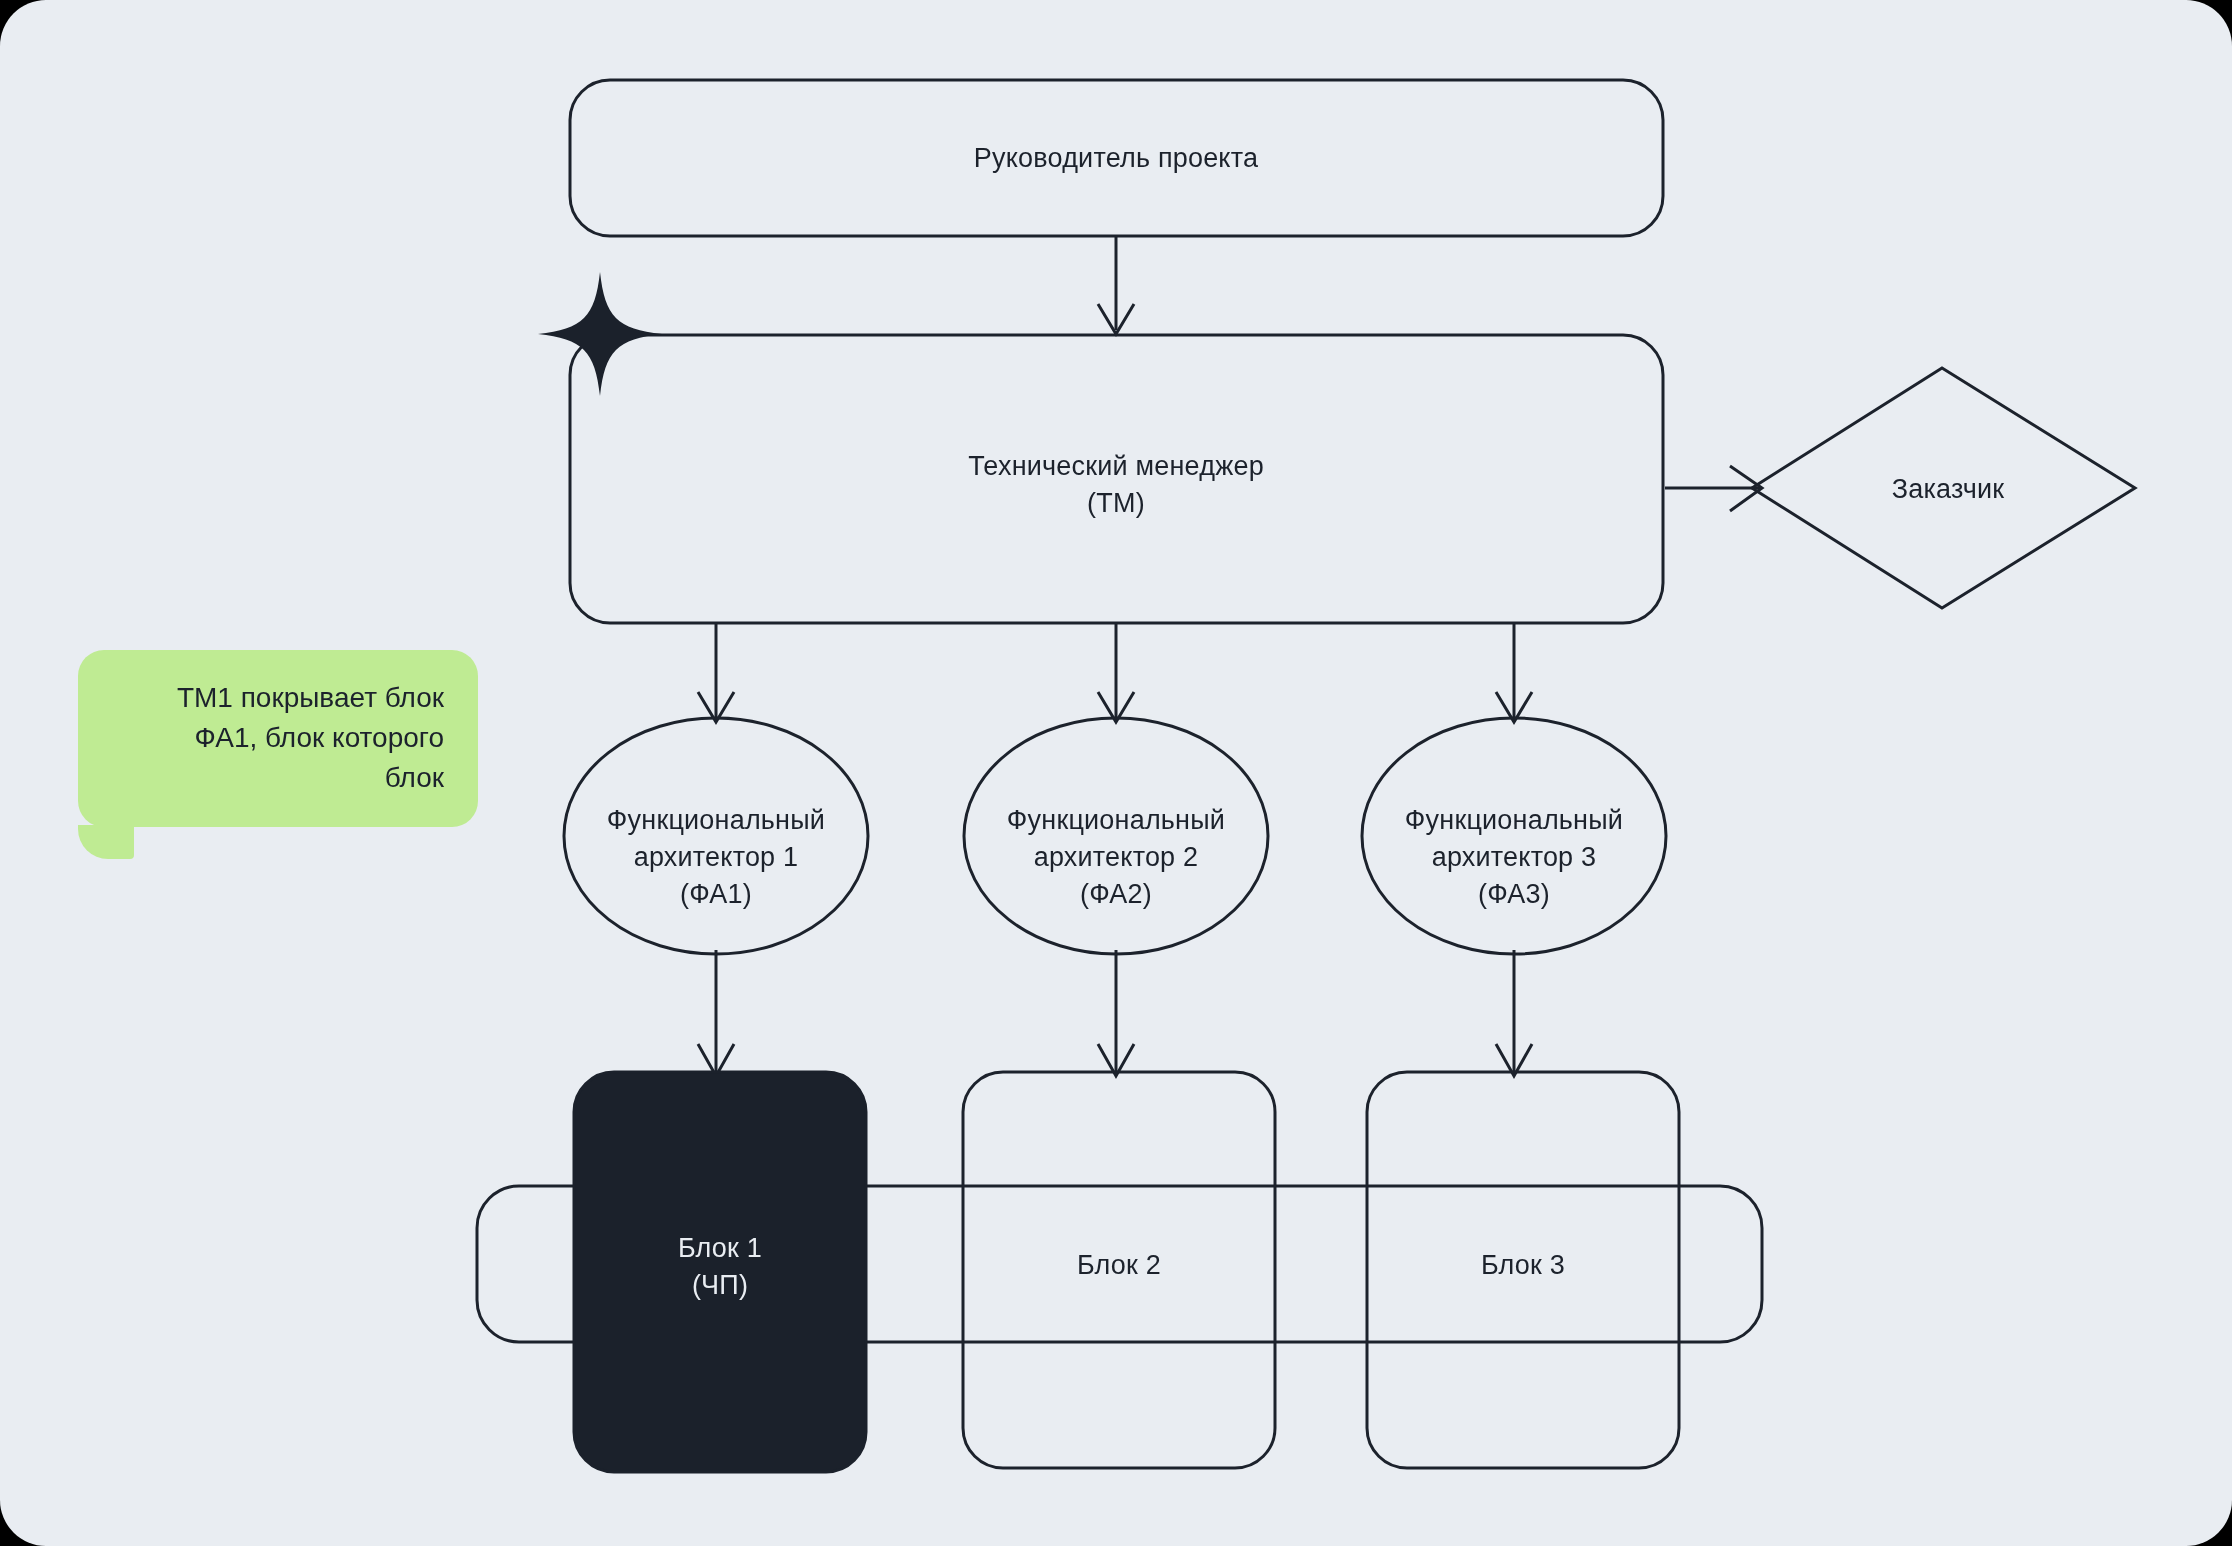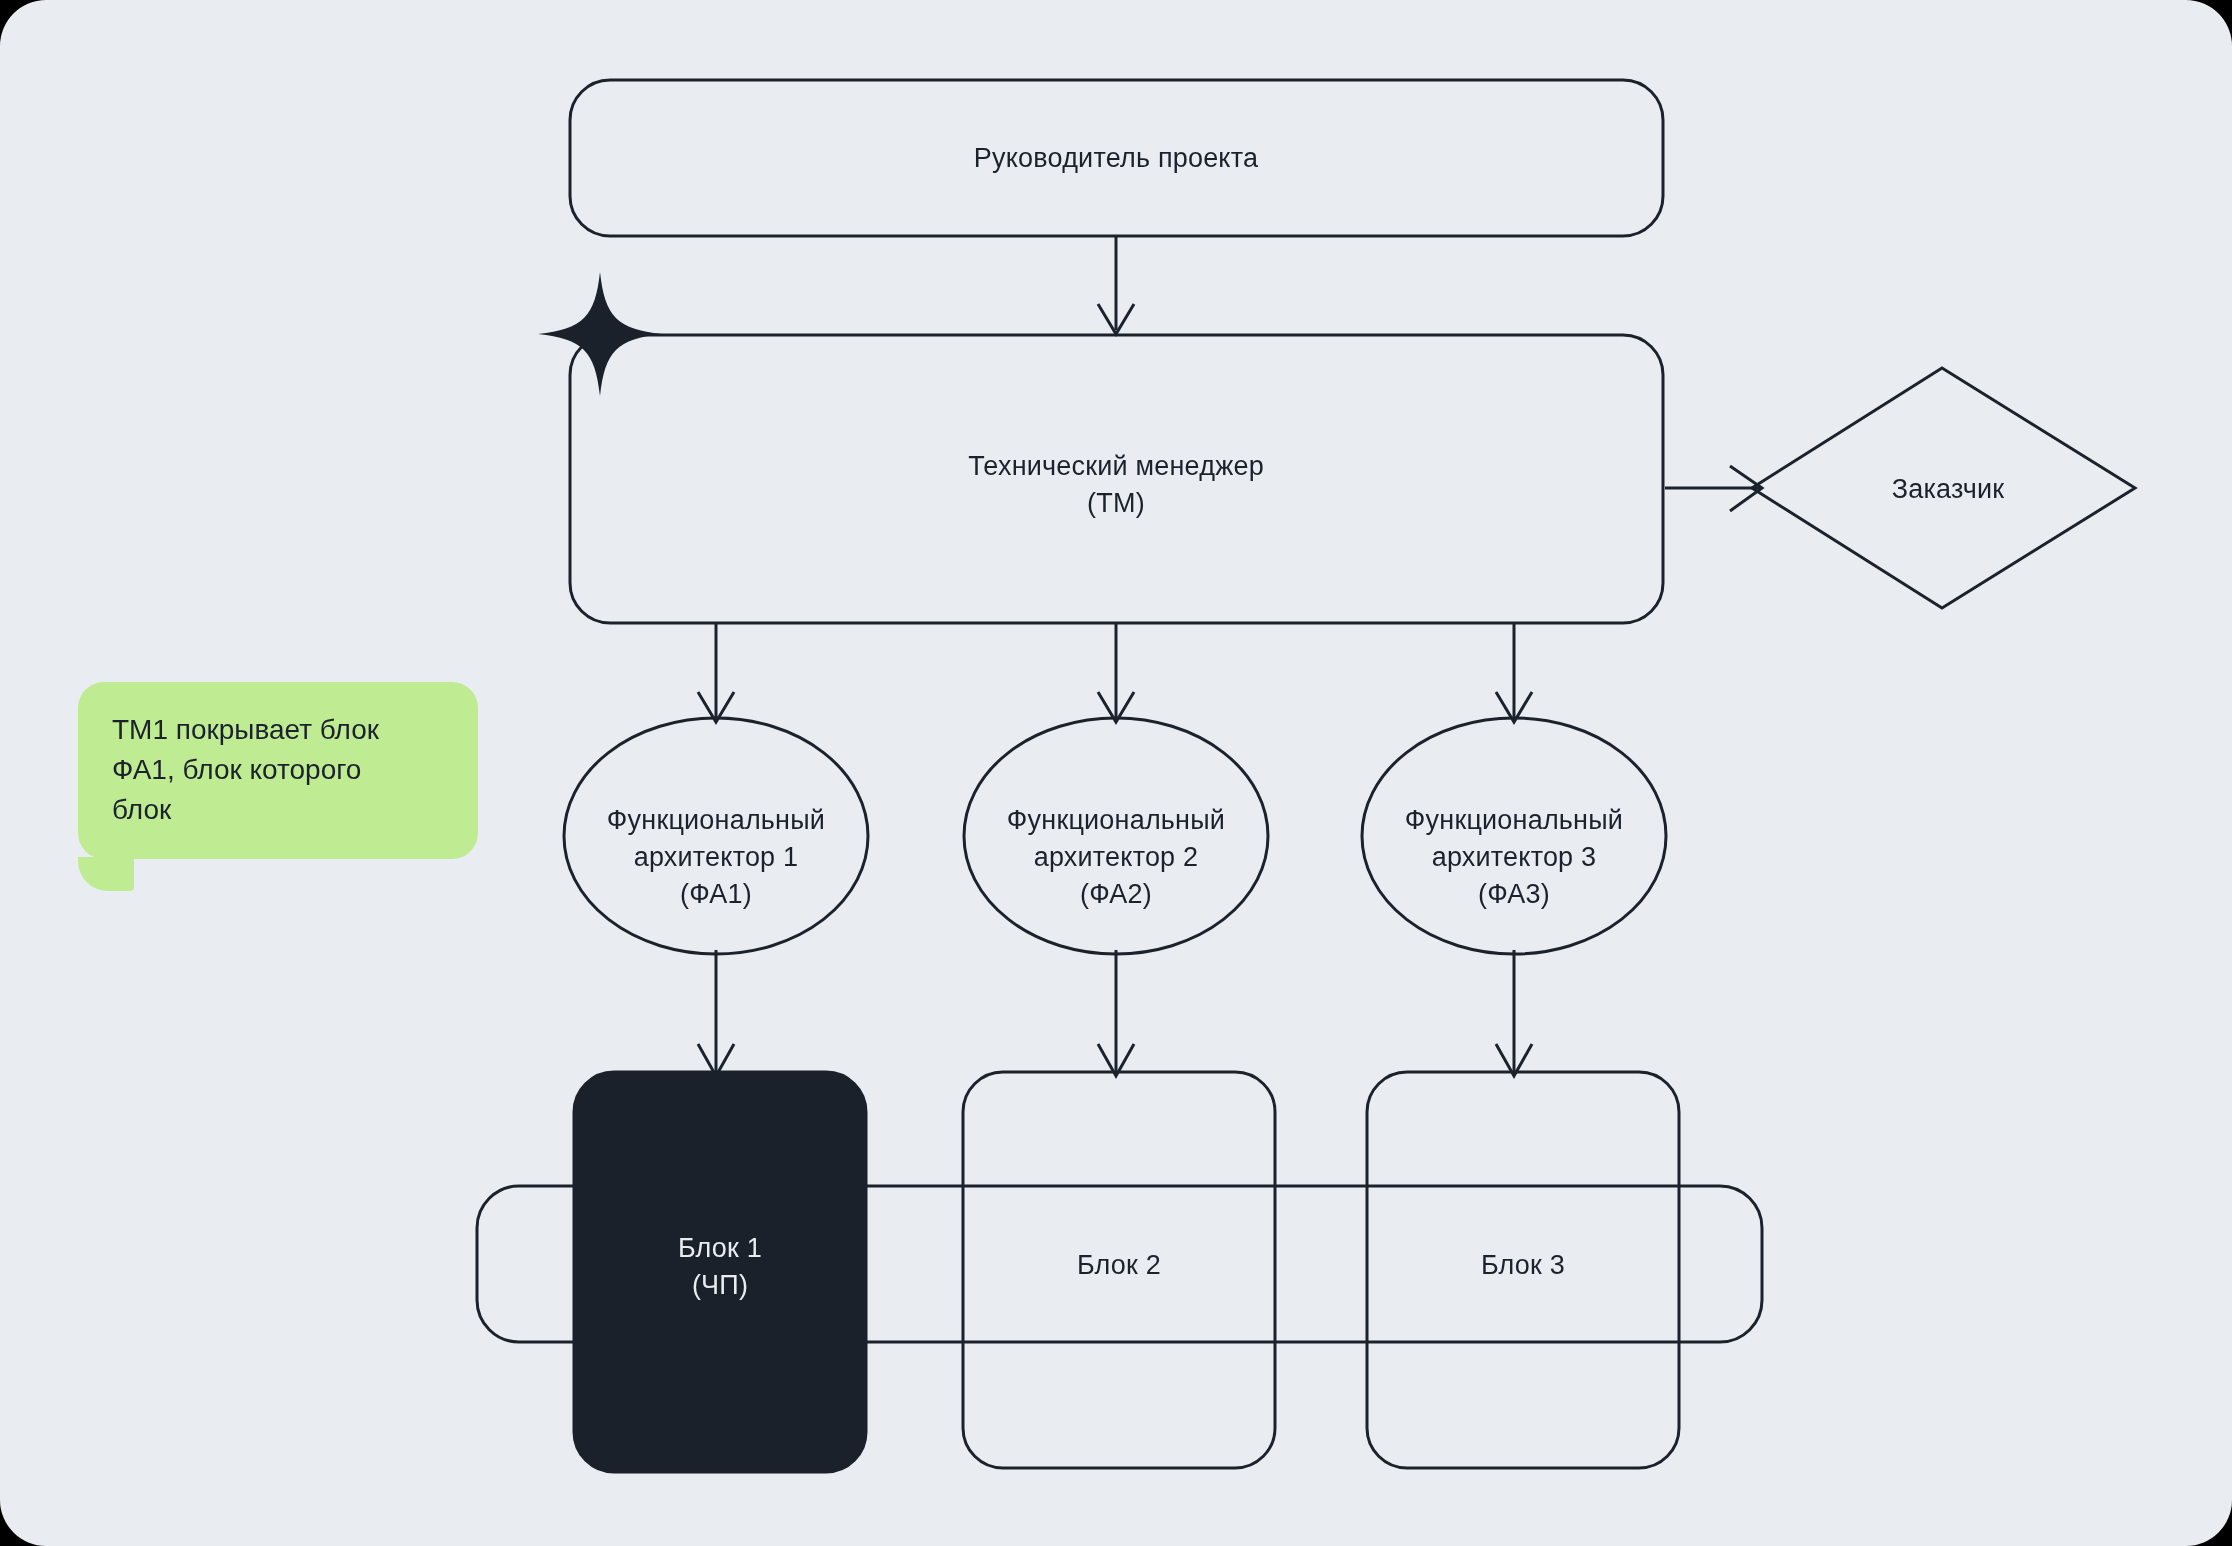--- a/index.html
+++ b/index.html
@@ -11,20 +11,21 @@
     overflow: hidden;
     font-family: "Liberation Sans", sans-serif;
   }
   #canvas {
     position: relative;
     width: 2232px;
     height: 1546px;
     background: #e9edf2;
     border-radius: 46px;
     overflow: hidden;
+    text-align: right;
   }
   #diagram {
     position: absolute;
     left: 0;
     top: 0;
     width: 2232px;
     height: 1546px;
     display: block;
   }
   .node-label {
@@ -32,21 +33,21 @@
     fill: #1c222c;
     font-size: 27px;
     letter-spacing: 0.2px;
   }
   .node-label-dark {
     fill: #e9edf2;
   }
   .tooltip {
     position: absolute;
     left: 78px;
-    top: 682px;
+    top: 650px;
     width: 400px;
     box-sizing: border-box;
     background: #bfeb93;
     border-radius: 26px;
     padding: 28px 34px 30px 34px;
     font-family: "Liberation Sans", sans-serif;
     font-size: 28px;
     line-height: 1.42;
     color: #1c222c;
   }

